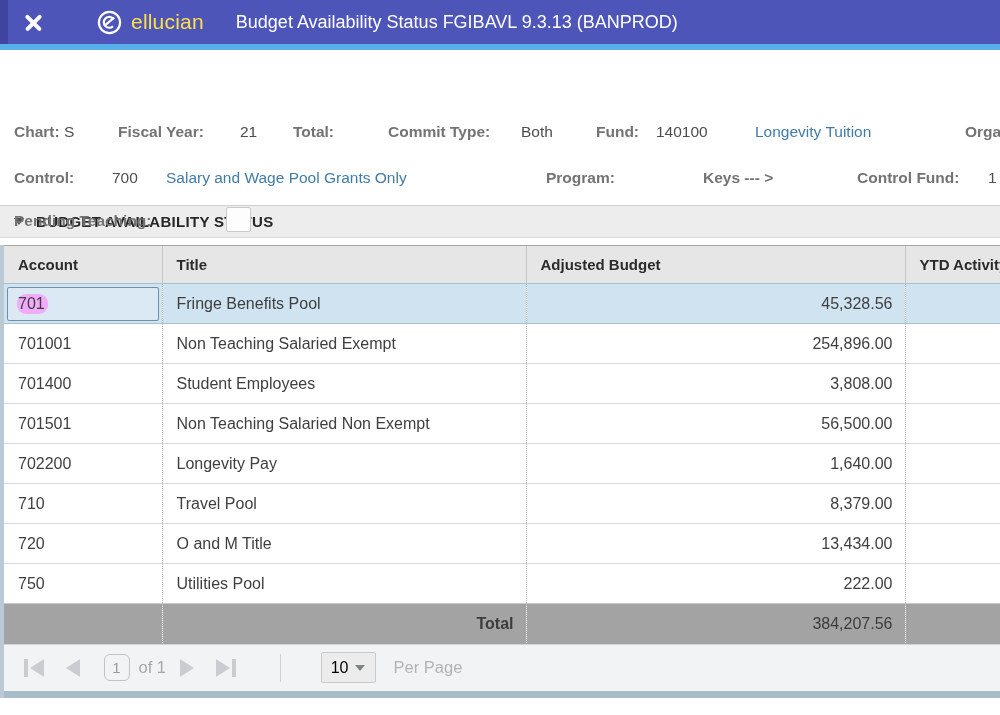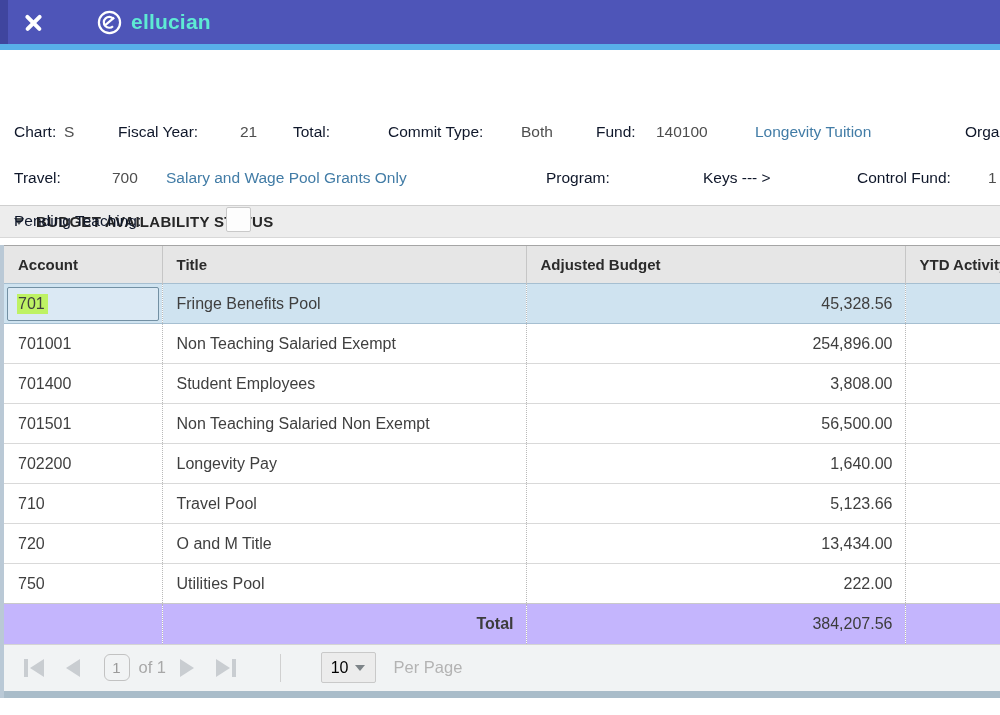--- a/index.html
+++ b/index.html
@@ -10,28 +10,28 @@
   
   .titlebar { height:44px; background:#4e55b8; display:flex; align-items:center; position:relative; }
   .titlebar-edge { position:absolute; left:0; top:0; width:8px; height:44px; background:#3f459e; }
   .close-btn { width:24px; height:24px; margin-left:22px; position:relative; cursor:pointer; flex:0 0 auto; }
   .close-btn::before, .close-btn::after { content:""; position:absolute; left:1px; top:10.5px;
       width:21px; height:3.6px; background:#fff; border-radius:2px; }
   .close-btn::before { transform:rotate(45deg); }
   .close-btn::after  { transform:rotate(-45deg); }
   .brand { display:flex; align-items:center; margin-left:50px; }
   .brand svg { display:block; }
-  .brand-name { color:#5eead4; font-size:21px; font-weight:700; margin-left:8px; letter-spacing:0.2px; }
+  .brand-name { color:#fde047; font-size:21px; font-weight:400; margin-left:8px; letter-spacing:0.2px; }
   .page-title { color:#fff; font-size:18px; margin-left:32px; white-space:nowrap; }
   .accent-strip { height:6px; background:#58afe9; }
 
   
   .keyblock { position:relative; height:155px; background:#fff; font-size:15.5px; }
   .keyblock span { position:absolute; white-space:nowrap; }
-  .kb-label { font-weight:normal; color:#0f172a;text-align:right; }
+  .kb-label { font-weight:bold; color:#737373;text-align:right; }
   .kb-value { color:#4e4e4e; }
   .kb-link  { color:#427ca6; cursor:pointer; }
   .krow1 span { top:73px; }
   .krow2 span { top:119px; }
   .krow3 span { top:162px; }
   .checkbox { position:absolute; left:226px; top:157px; width:25px; height:25px;
               border:1px solid #c9c9c9; border-radius:2px; background:#fdfdfd; cursor:pointer; }
 
   
   .section-header { height:33px; background:#ededed; border-top:1px solid #cfcfcf;
@@ -49,22 +49,22 @@
              text-align:left; padding-left:14px; border-top:1px solid #a5a5a5; }
   thead th + th { border-left:1px solid #c6c6c6; }
   tbody td { height:40px; background:#fff; font-size:16px; color:#3f3f3f;
              padding-left:14px; border-top:1px solid #d9d9d9; white-space:nowrap; overflow:hidden; }
   tbody td + td { border-left:1px dotted #b9b9b9; }
   td.num { text-align:right; padding-right:12px; padding-left:0; }
   tr.selected td { background:#cfe3f0; border-top:1px solid #a6bfd1; border-bottom:1px solid #a6bfd1; }
   tr.selected td:first-child { padding:0 3px; }
   .acct-input { height:34px; margin:0; border:1px solid #7390a3; border-radius:2px;
                 background:#dbe9f4; display:flex; align-items:center; padding-left:9px; cursor:text; }
-  .sel-text { background:#bef264; padding:1px 3px 1px 1px; }
-  tr.total-row td { background:#c4b5fd; border-top:1px solid #c9c9c9; color:#3c3c3c; }
+  .sel-text { background:#f0abfc; padding:1px 3px 1px 1px;border-radius:9px; }
+  tr.total-row td { background:#a3a3a3; border-top:1px solid #c9c9c9; color:#3c3c3c; }
   .total-label { text-align:right; font-weight:bold; padding-right:12px; color:#333; }
 
   
   .pagination { height:47px; background:#f1f3f4; border-top:1px solid #d4d4d4;
                 display:flex; align-items:center; }
   .pg-btn { display:flex; align-items:center; cursor:pointer; }
   .tri-l { width:0; height:0; border-top:9px solid transparent; border-bottom:9px solid transparent;
            border-right:14px solid #c9cdd1; }
   .tri-r { width:0; height:0; border-top:9px solid transparent; border-bottom:9px solid transparent;
            border-left:14px solid #c9cdd1; }
@@ -96,39 +96,40 @@
   <div class="brand">
     <span>
       <svg width="27" height="27" viewBox="0 0 27 27" fill="none">
         <circle cx="13.5" cy="13.5" r="10.6" stroke="#ffffff" stroke-width="2.2"></circle>
         <path d="M17 17.2 A5.4 5.4 0 1 1 17.3 9.8" stroke="#ffffff" stroke-width="2.2" fill="none"></path>
         <line x1="9.2" y1="16.2" x2="18.2" y2="8.7" stroke="#ffffff" stroke-width="2.2"></line>
       </svg>
     </span>
     <span class="brand-name">ellucian</span>
   </div>
+  <div class="page-title">Budget Availability Status FGIBAVL 9.3.13 (BANPROD)</div>
 </div>
 <div class="accent-strip"></div>
 
 <div class="keyblock">
   <div class="krow1">
     <span class="kb-label" style="left:14px">Chart:</span>
     <span class="kb-value" style="left:64px">S</span>
     <span class="kb-label" style="left:118px">Fiscal Year:</span>
     <span class="kb-value" style="left:240px">21</span>
     <span class="kb-label" style="left:293px">Total:</span>
     <span class="kb-label" style="left:388px">Commit Type:</span>
     <span class="kb-value" style="left:521px">Both</span>
     <span class="kb-label" style="left:596px">Fund:</span>
     <span class="kb-value" style="left:656px">140100</span>
     <span class="kb-link" style="left:755px">Longevity Tuition</span>
     <span class="kb-label" style="left:965px">Organization:</span>
   </div>
   <div class="krow2">
-    <span class="kb-label" style="left:14px">Travel:</span>
+    <span class="kb-label" style="left:14px">Control:</span>
     <span class="kb-value" style="left:112px">700</span>
     <span class="kb-link" style="left:166px">Salary and Wage Pool Grants Only</span>
     <span class="kb-label" style="left:546px">Program:</span>
     <span class="kb-label" style="left:703px">Keys --- &gt;</span>
     <span class="kb-label" style="left:857px">Control Fund:</span>
     <span class="kb-value" style="left:988px">1</span>
   </div>
   <div class="krow3">
     <span class="kb-label" style="left:14px">Pending Teaching:</span>
   </div>
@@ -187,21 +188,21 @@
       </tr>
       <tr>
         <td>702200</td>
         <td>Longevity Pay</td>
         <td class="num">1,640.00</td>
         <td class="num"></td>
       </tr>
       <tr>
         <td>710</td>
         <td>Travel Pool</td>
-        <td class="num">5,123.66</td>
+        <td class="num">8,379.00</td>
         <td class="num"></td>
       </tr>
       <tr>
         <td>720</td>
         <td>O and M Title</td>
         <td class="num">13,434.00</td>
         <td class="num"></td>
       </tr>
       <tr>
         <td>750</td>

